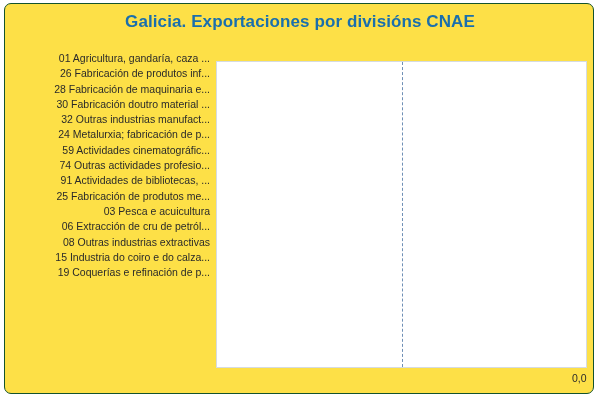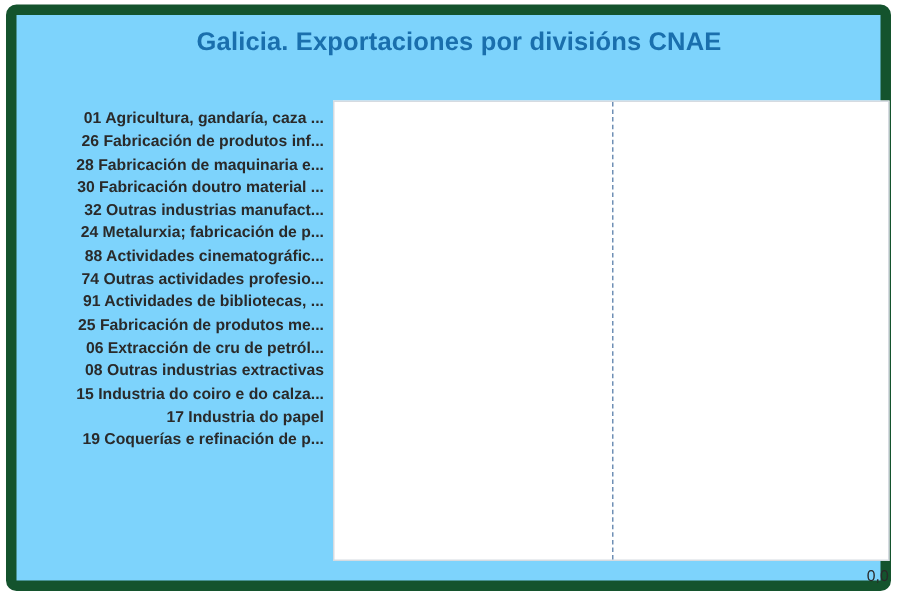--- a/index.html
+++ b/index.html
@@ -12,23 +12,23 @@
     background: #ffffff;
     font-family: "Liberation Sans", sans-serif;
     overflow: hidden;
   }
   #frame {
     position: absolute;
     left: 4px;
     top: 3px;
     width: 590px;
     height: 391px;
-    border: 7px solid #14532d;
+    border: 1px solid #14532d;
     border-radius: 7px;
-    background: #7dd3fc;
+    background: #fde047;
     box-sizing: border-box;
   }
   #title {
     position: absolute;
     left: 0;
     top: 8px;
     width: 590px;
     text-align: center;
     font-size: 17px;
     font-weight: bold;
@@ -59,24 +59,23 @@
     position: absolute;
     left: 185px;
     top: 0px;
     width: 0px;
     height: 305px;
     border-left: 1px dashed #6f8fb5;
   }
   #cat-labels {
     position: absolute;
     left: 10px;
-    top: 62px;
+    top: 47px;
     width: 196px;
     height: 307px;
-    font-weight: bold;
   }
   .cat-label {
     font-size: 10.5px;
     color: #2a2a2a;
     line-height: 15.3px;
     height: 15.3px;
     white-space: nowrap;
     overflow: hidden;
     text-align: right;
     padding-right: 1px;
@@ -112,28 +111,28 @@
 
   <div id="title">Galicia. Exportaciones por divisións CNAE</div>
 
   <div id="cat-labels">
     <div class="cat-label">01 Agricultura, gandaría, caza ...</div>
     <div class="cat-label">26 Fabricación de produtos inf...</div>
     <div class="cat-label">28 Fabricación de maquinaria e...</div>
     <div class="cat-label">30 Fabricación doutro material ...</div>
     <div class="cat-label">32 Outras industrias manufact...</div>
     <div class="cat-label">24 Metalurxia; fabricación de p...</div>
-    <div class="cat-label">88 Actividades cinematográfic...</div>
+    <div class="cat-label">59 Actividades cinematográfic...</div>
     <div class="cat-label">74 Outras actividades profesio...</div>
     <div class="cat-label">91 Actividades de bibliotecas, ...</div>
     <div class="cat-label">25 Fabricación de produtos me...</div>
+    <div class="cat-label">03 Pesca e acuicultura</div>
     <div class="cat-label">06 Extracción de cru de petról...</div>
     <div class="cat-label">08 Outras industrias extractivas</div>
     <div class="cat-label">15 Industria do coiro e do calza...</div>
-    <div class="cat-label">17 Industria do papel</div>
     <div class="cat-label">19 Coquerías e refinación de p...</div>
   </div>
 
   <div id="plot-area">
     <div id="zero-line"></div>
   </div>
 
   <div id="xtick-label">
     <span>0,0</span>
   </div>

